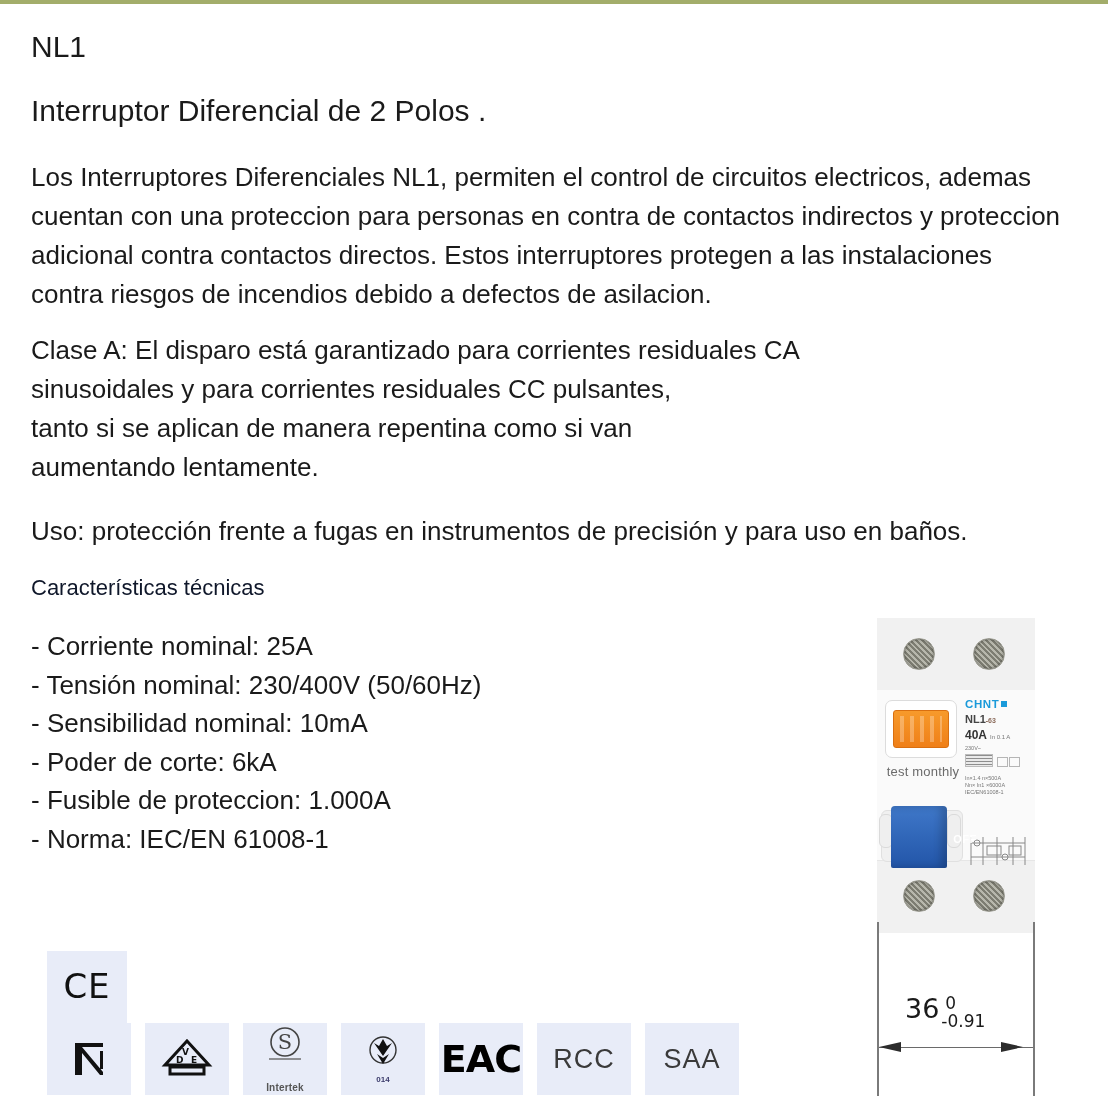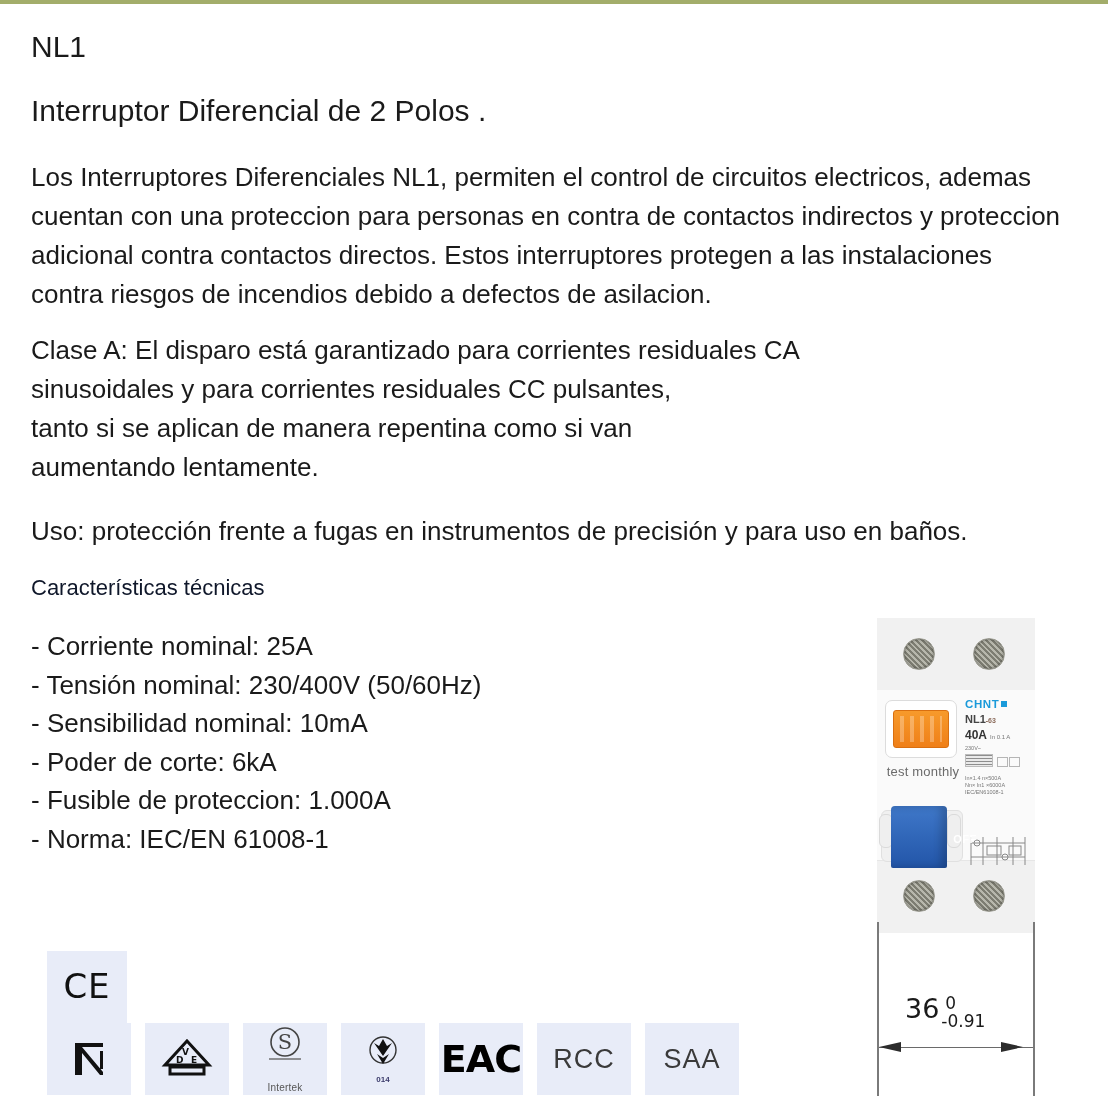--- a/index.html
+++ b/index.html
@@ -132,20 +132,21 @@
     font-weight: bold;
     color: #000;
     letter-spacing: -1px;
     line-height: 40px;
   }
   .intertek-label {
     font-size: 10px;
     color: #555;
     margin-top: 15px;
     letter-spacing: .2px;
+    font-weight: bold;
   }
   .ccc-label {
     font-size: 8px;
     color: #3b3b6b;
     margin-top: 3px;
     font-weight: bold;
   }
 
   
   .product {

